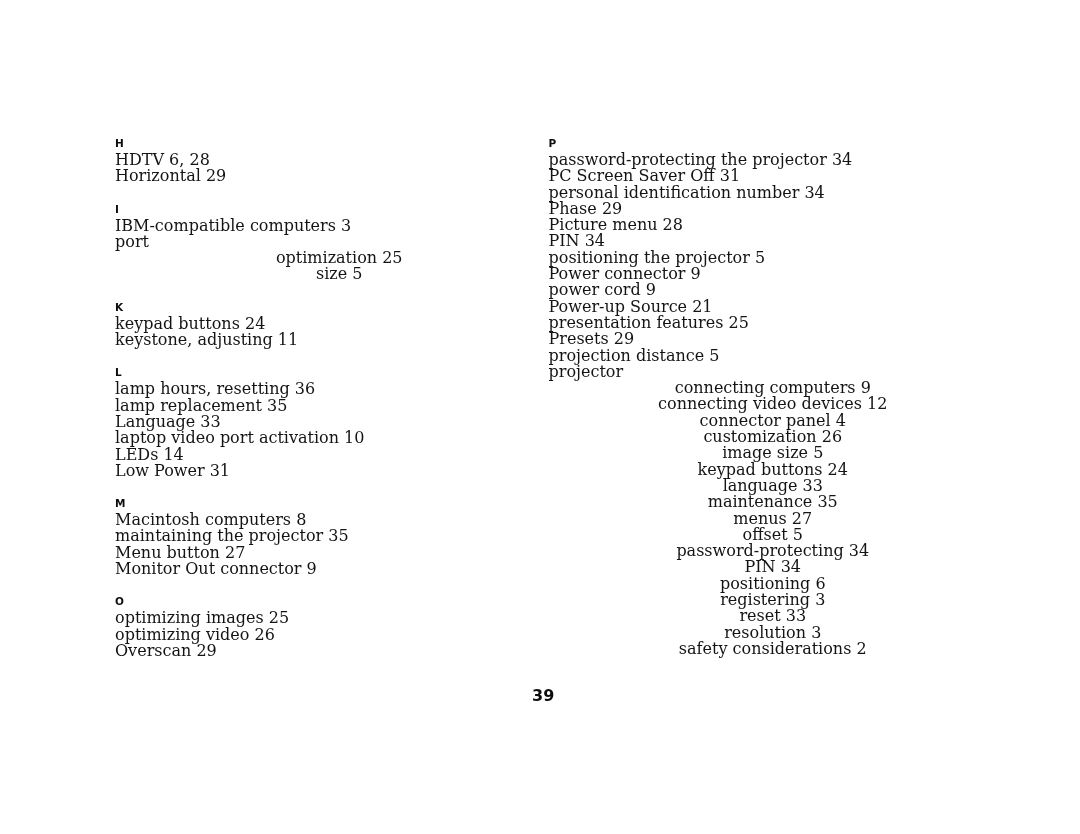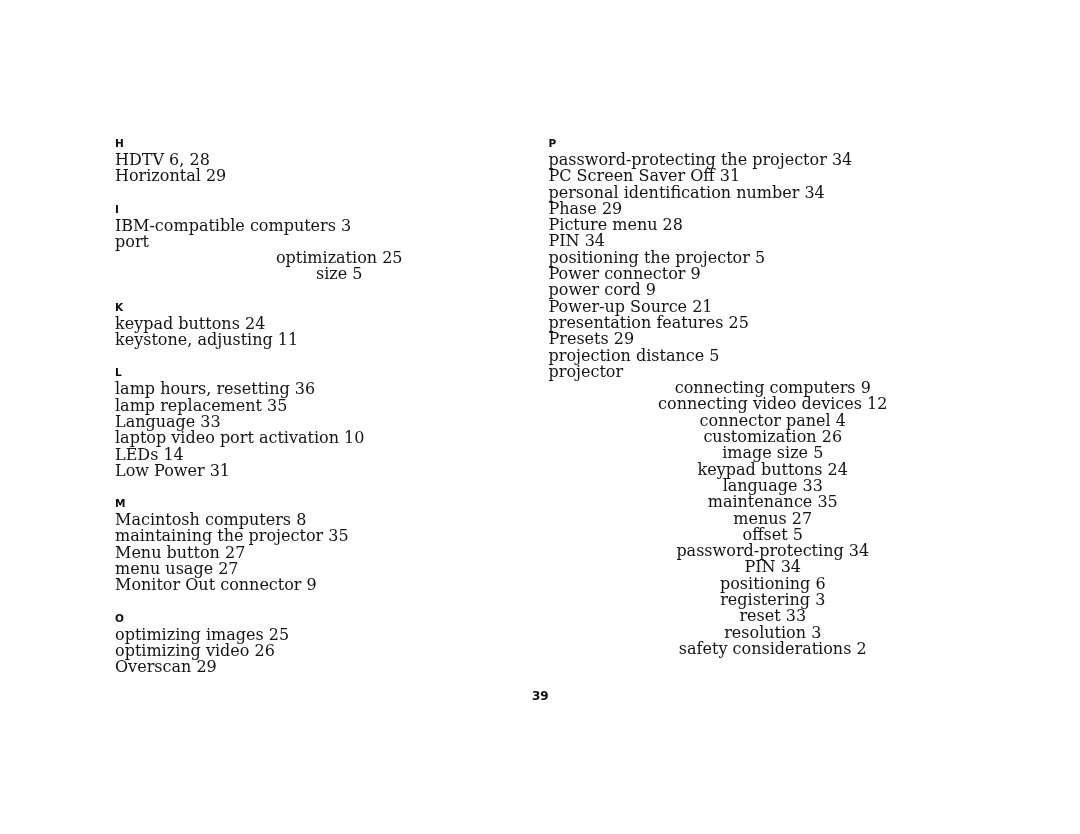--- a/index.html
+++ b/index.html
@@ -55,21 +55,21 @@
   .entry.sub {
     padding-left: 22px;
     text-align: center;
   }
   .page-number {
     position: absolute;
     left: 532px;
     top: 689px;
     font-family: "DejaVu Sans", "Liberation Sans", sans-serif;
     font-weight: bold;
-    font-size: 12px;
+    font-size: 16px;
     line-height: 14px;
     color: #0d0d0d;
   }
 </style>
 </head>
 <body>
 
 <div class="page">
 
   <div class="index-columns">
@@ -98,21 +98,20 @@
           <div class="entry">Language 33</div>
           <div class="entry">laptop video port activation 10</div>
           <div class="entry">LEDs 14</div>
           <div class="entry">Low Power 31</div>
         </div>
         <div class="letter-group">
           <div class="letter-heading">M</div>
           <div class="entry">Macintosh computers 8</div>
           <div class="entry">maintaining the projector 35</div>
           <div class="entry">Menu button 27</div>
-          <div class="entry">menu usage 27</div>
           <div class="entry">Monitor Out connector 9</div>
         </div>
         <div class="letter-group">
           <div class="letter-heading">O</div>
           <div class="entry">optimizing images 25</div>
           <div class="entry">optimizing video 26</div>
           <div class="entry">Overscan 29</div>
         </div>
       </div>
     <div class="column right">

